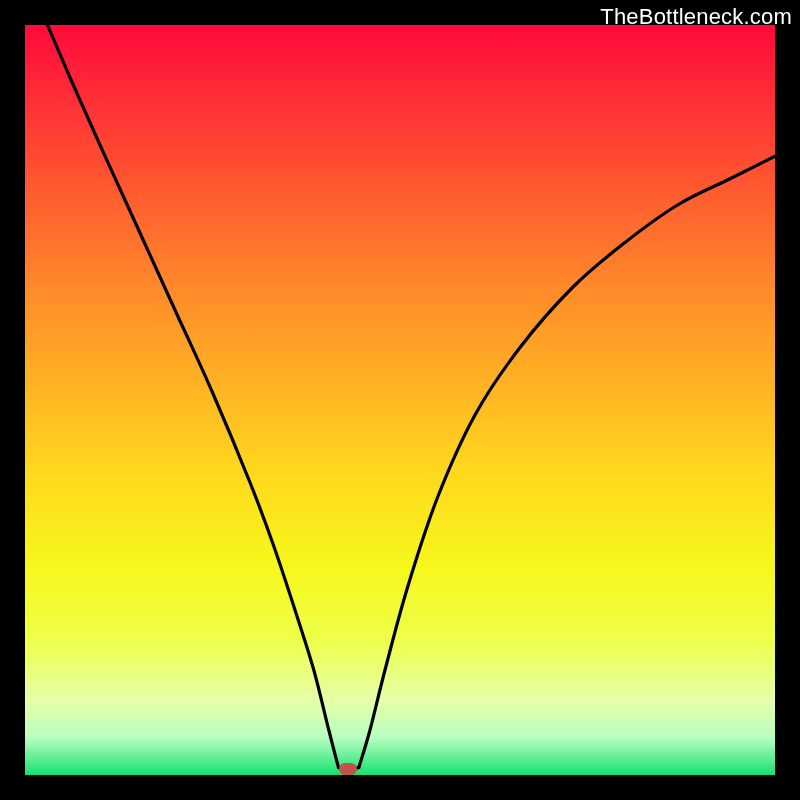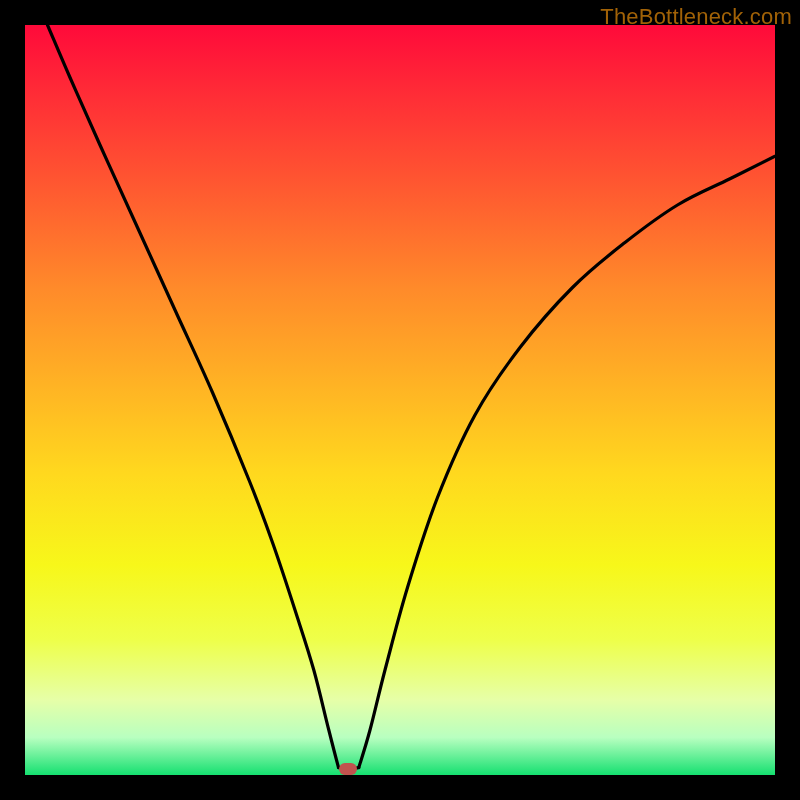--- a/index.html
+++ b/index.html
@@ -23,21 +23,21 @@
       #eeff4a 82%,
       #e6ffa8 90%,
       #b8ffc0 95%,
       #15e070 100%);
   }
 
   .watermark {
     position: absolute;
     top: 4px;
     right: 8px;
-    color: #a16207;
+    color: #ffffff;
     font-size: 22px;
     font-weight: 500;
     letter-spacing: 0.2px;
     z-index: 5;
   }
 
   .curve {
     position: absolute;
     left: 0; top: 0;
     width: 750px; height: 750px;

